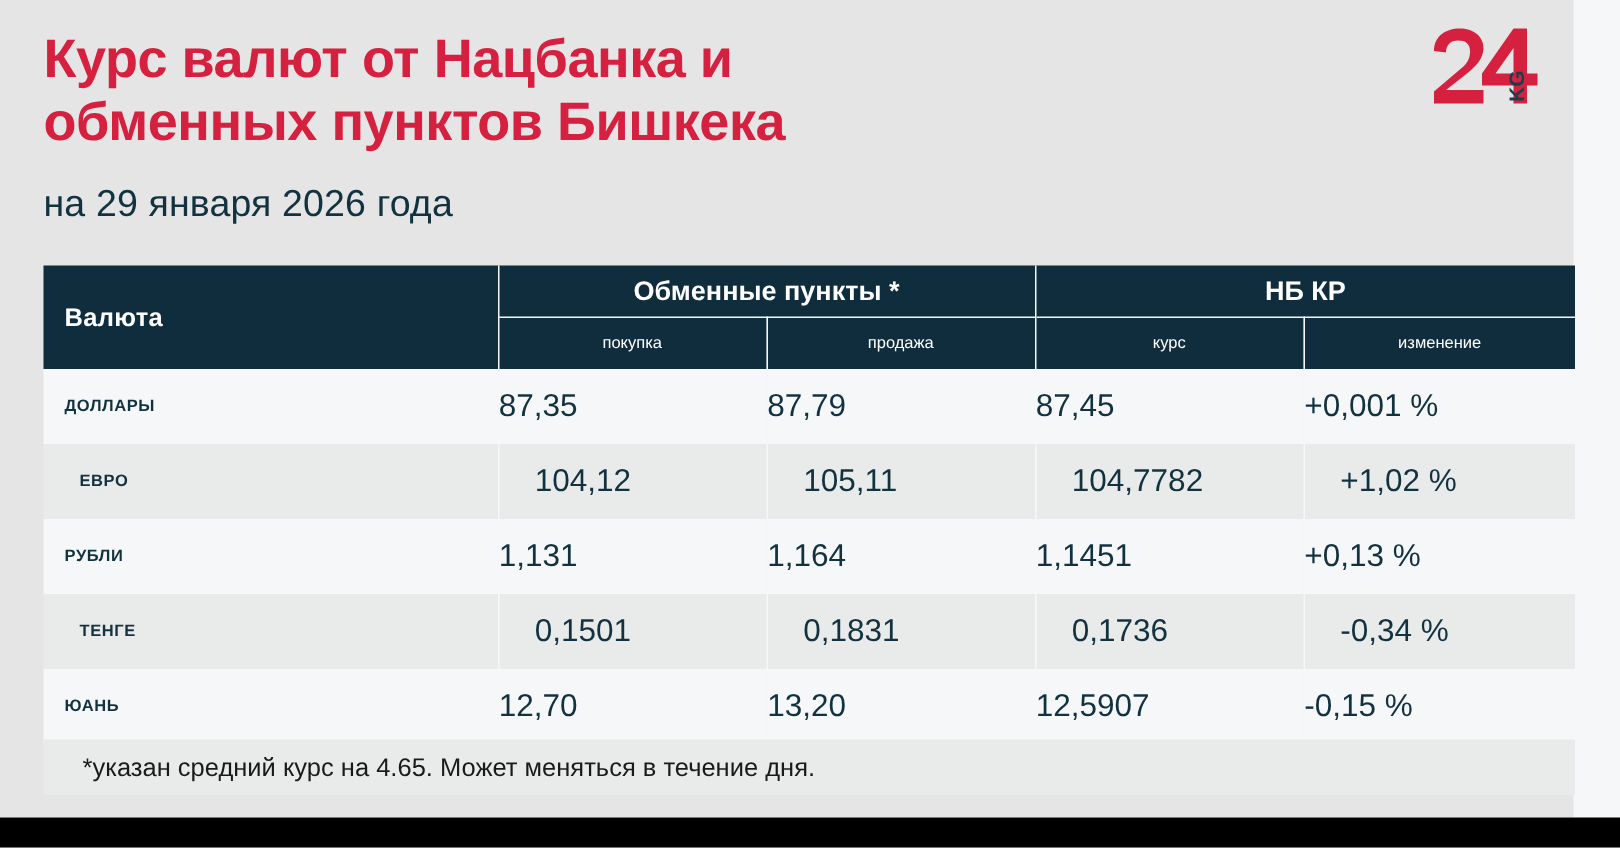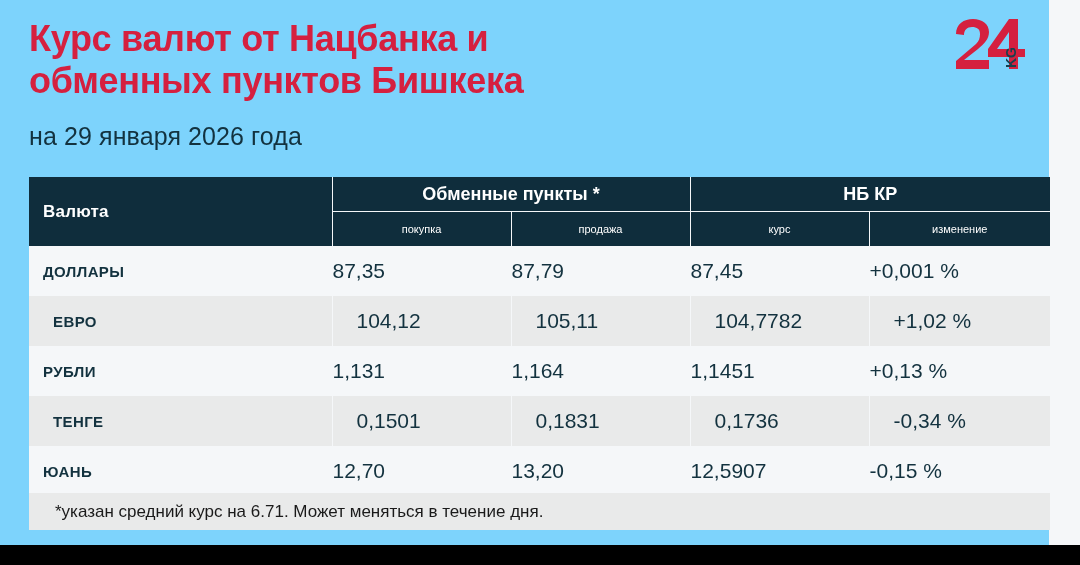--- a/index.html
+++ b/index.html
@@ -14,21 +14,21 @@
     overflow: hidden;
     position: relative;
   }
 
   .page {
     position: absolute;
     left: 0;
     top: 0;
     width: 1049px;
     height: 545px;
-    background: #7dd3fc;
+    background: #e5e5e5;
   }
 
   
   .header {
     position: absolute;
     left: 29px;
     top: 18px;
     width: 1020px;
   }
   .title {
@@ -104,21 +104,21 @@
     height: 50px;
     font-size: 21px;
     color: #13323f;
     vertical-align: middle;
     padding: 0;
     border-right: 1px solid #f5f7f9;
   }
   .rates-table tbody td.cur {
     text-align: left;
     padding-left: 14px;
-    font-size: 15px;
+    font-size: 11px;
     font-weight: bold;
     letter-spacing: 0.4px;
   }
   .rates-table tbody td.last { border-right: none; }
 
   .rates-table tbody tr.odd  td { background: #f5f7f9; }
   .rates-table tbody tr.even td { background: #e9eaea; padding-left: 24px; }
 
   
   .footnote {
@@ -220,17 +220,17 @@
       <tr class="odd">
         <td class="cur">ЮАНЬ</td>
         <td>12,70</td>
         <td>13,20</td>
         <td>12,5907</td>
         <td class="last">-0,15 %</td>
       </tr>
     </tbody>
   </table>
 
-  <div class="footnote">*указан средний курс на 6.71. Может меняться в течение дня.</div>
+  <div class="footnote">*указан средний курс на 4.65. Может меняться в течение дня.</div>
 
 </div>
 
 <div class="bottom-bar"></div>
 
 </body></html>

